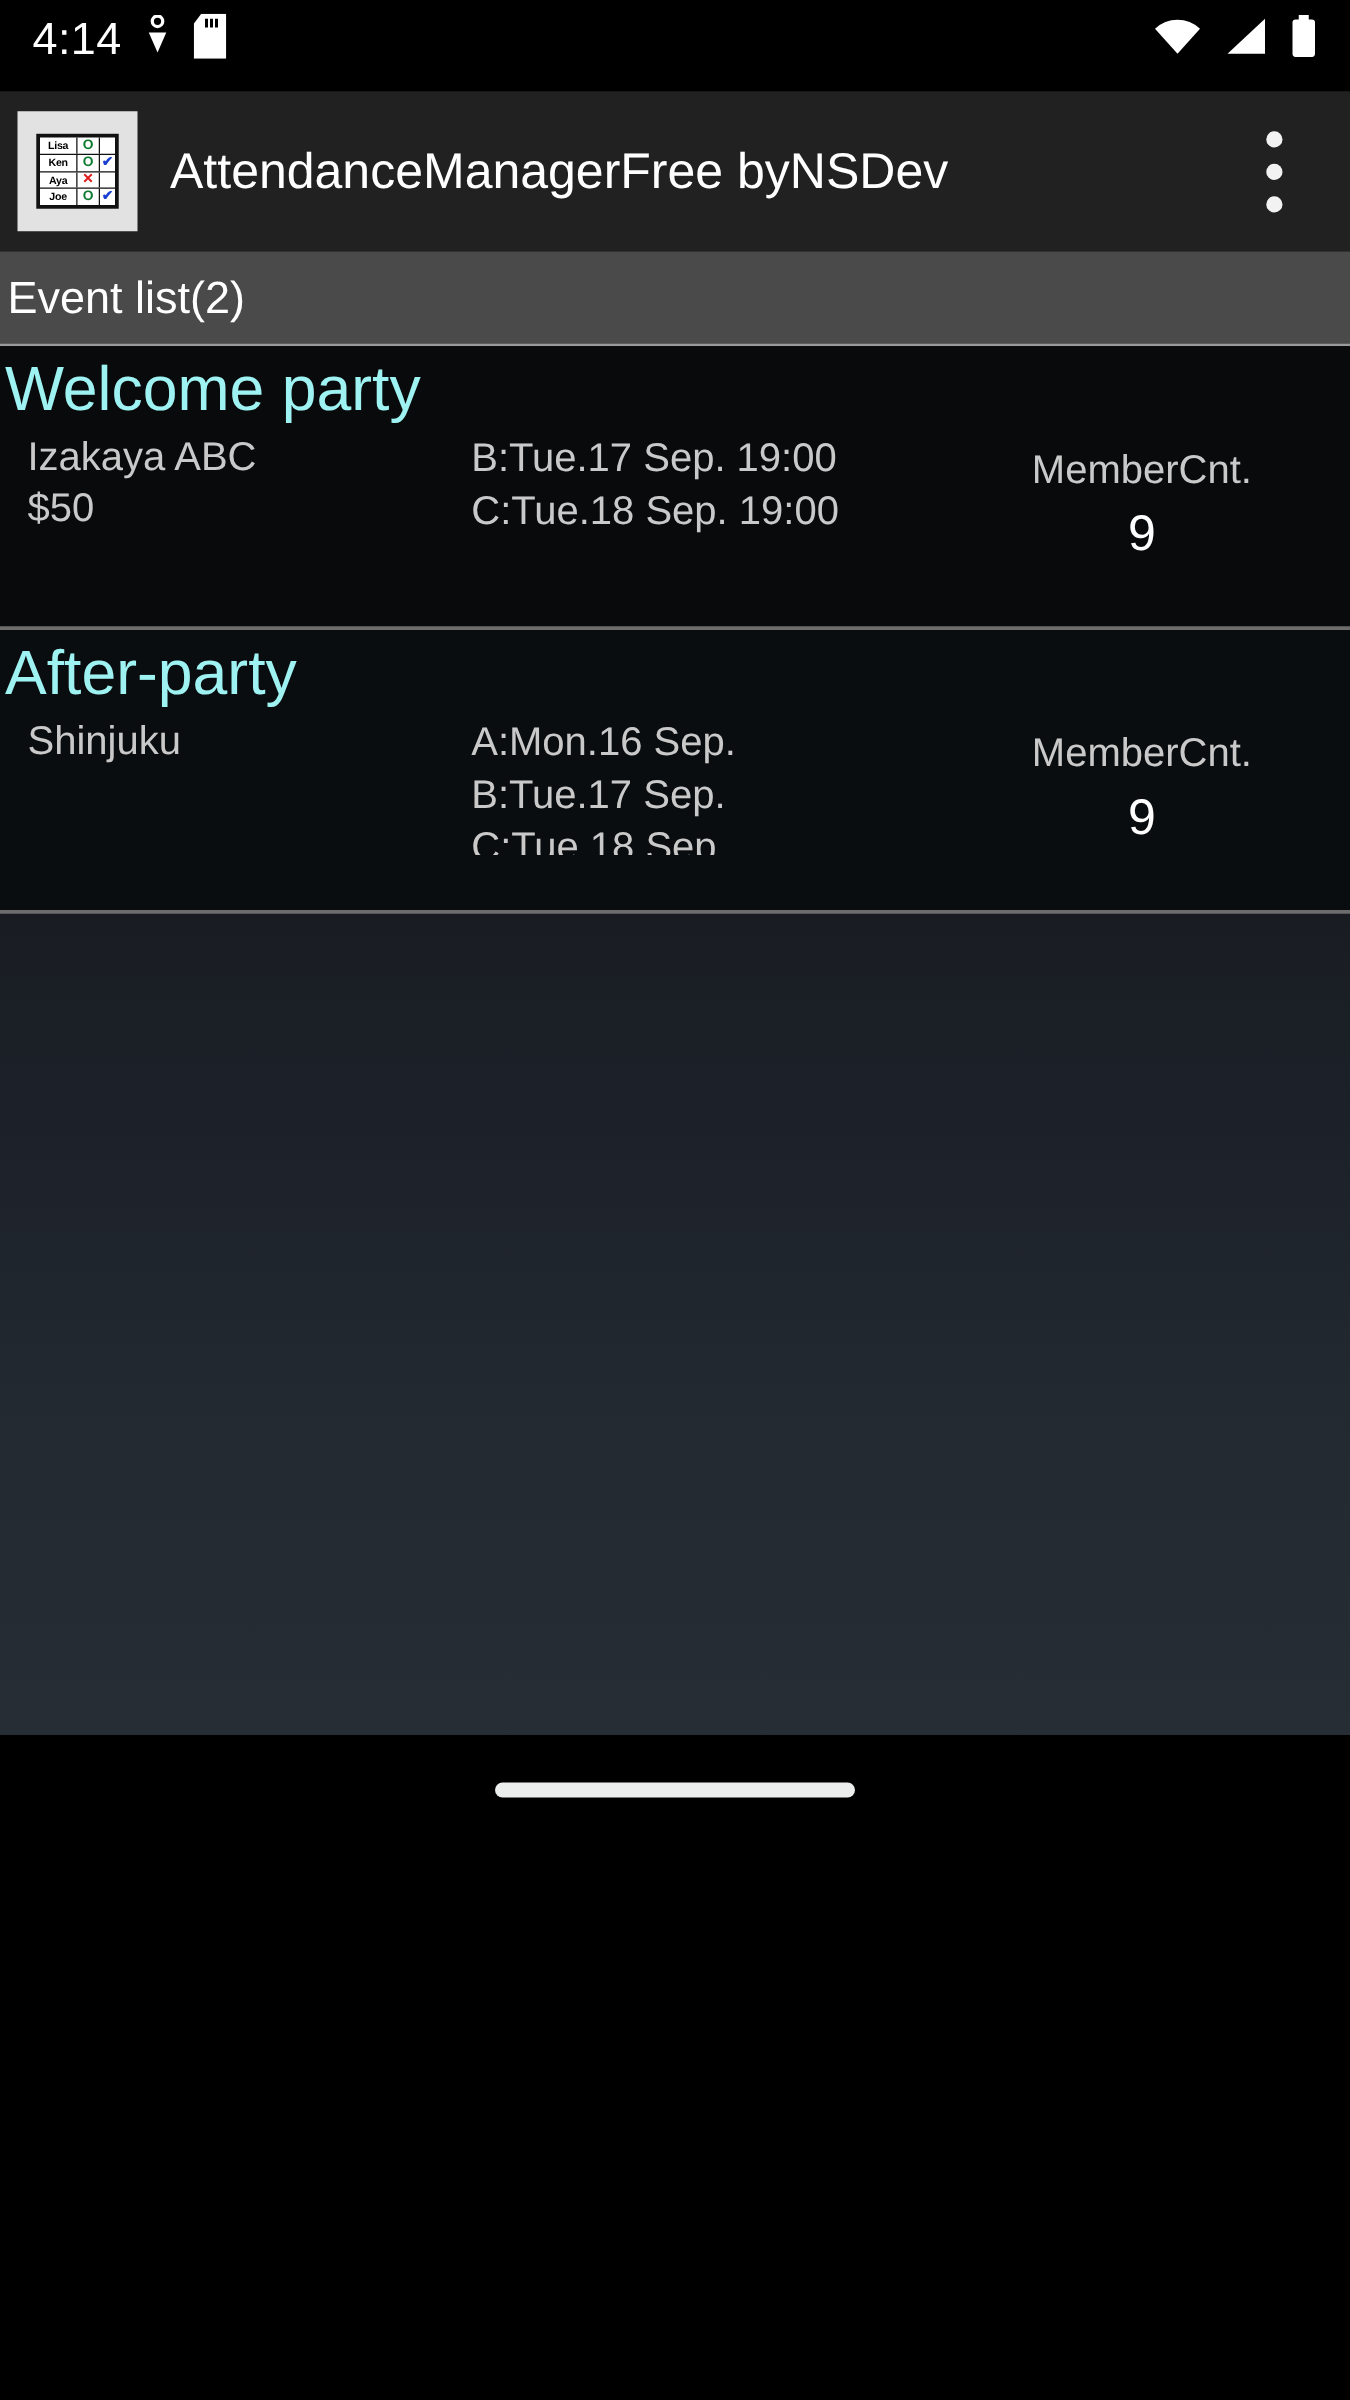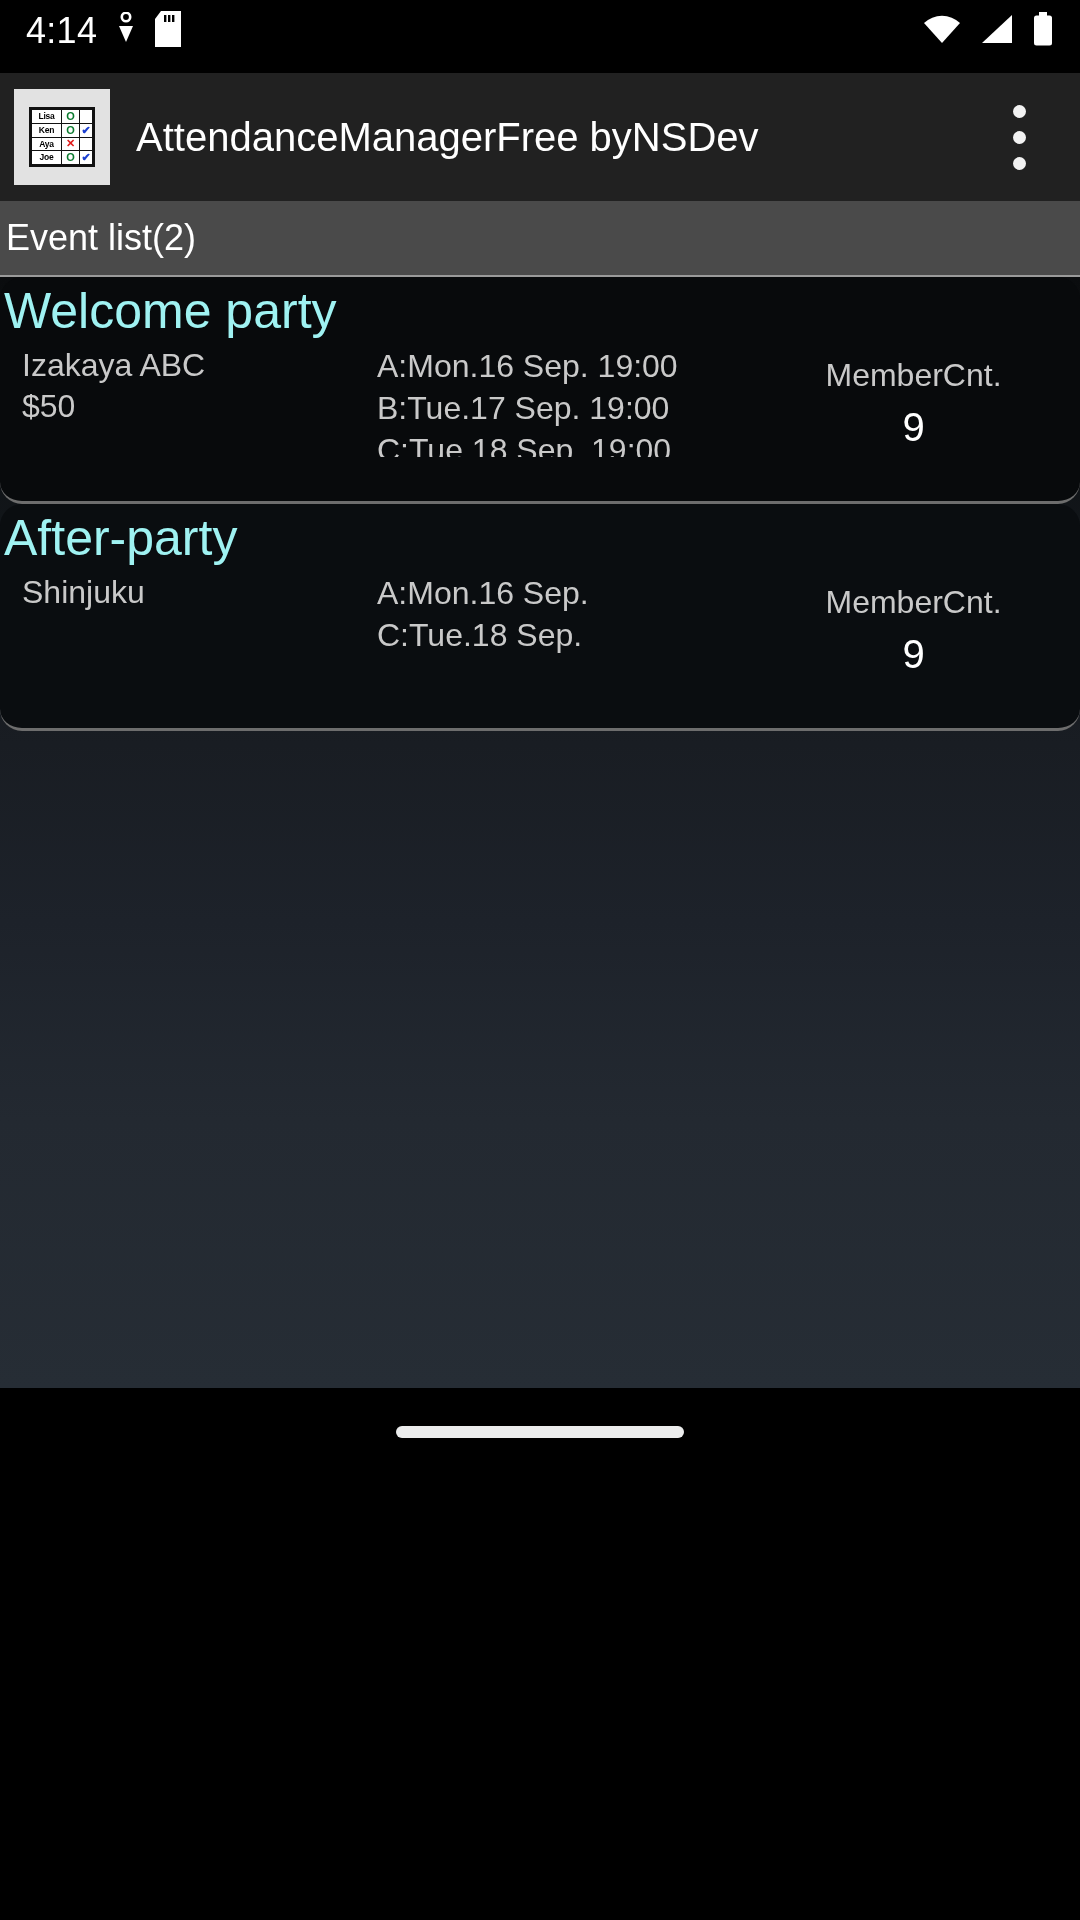--- a/index.html
+++ b/index.html
@@ -170,21 +170,20 @@
     overflow: hidden;
   }
 
   .event-row {
     position: relative;
     background: #080a0c;
     border-bottom: 3px solid #6d6d6d;
     padding: 6px 0 0 0;
     height: 227px;
     overflow: hidden;
-    border-radius: 22px;
   }
   .event-row:nth-child(2) { background: #0a0d10; }
 
   .ev-title {
     color: #9ff2f2;
     font-size: 50px;
     line-height: 1.12;
     padding-left: 4px;
     white-space: nowrap;
   }
@@ -338,40 +337,40 @@
   <div id="event-list">
 
     <div class="event-row">
       <div class="ev-title">Welcome party</div>
       <div class="ev-body">
         <div class="ev-col-place">
           <span class="ev-place">Izakaya ABC</span>
           <span class="ev-fee">$50</span>
         </div>
         <div class="ev-col-dates">
-          <span class="ev-date">A:Mon.16 Sep. 19:00</span>
           <span class="ev-date">B:Tue.17 Sep. 19:00</span>
           <span class="ev-date">C:Tue.18 Sep. 19:00</span>
         </div>
         <div class="ev-col-count">
           <span class="ev-count-label">MemberCnt.</span>
           <span class="ev-count-value">9</span>
         </div>
       </div>
     </div>
 
     <div class="event-row">
       <div class="ev-title">After-party</div>
       <div class="ev-body">
         <div class="ev-col-place">
           <span class="ev-place">Shinjuku</span>
           <span class="ev-fee"></span>
         </div>
         <div class="ev-col-dates">
           <span class="ev-date">A:Mon.16 Sep.</span>
+          <span class="ev-date">B:Tue.17 Sep.</span>
           <span class="ev-date">C:Tue.18 Sep.</span>
         </div>
         <div class="ev-col-count">
           <span class="ev-count-label">MemberCnt.</span>
           <span class="ev-count-value">9</span>
         </div>
       </div>
     </div>
 
   </div>

